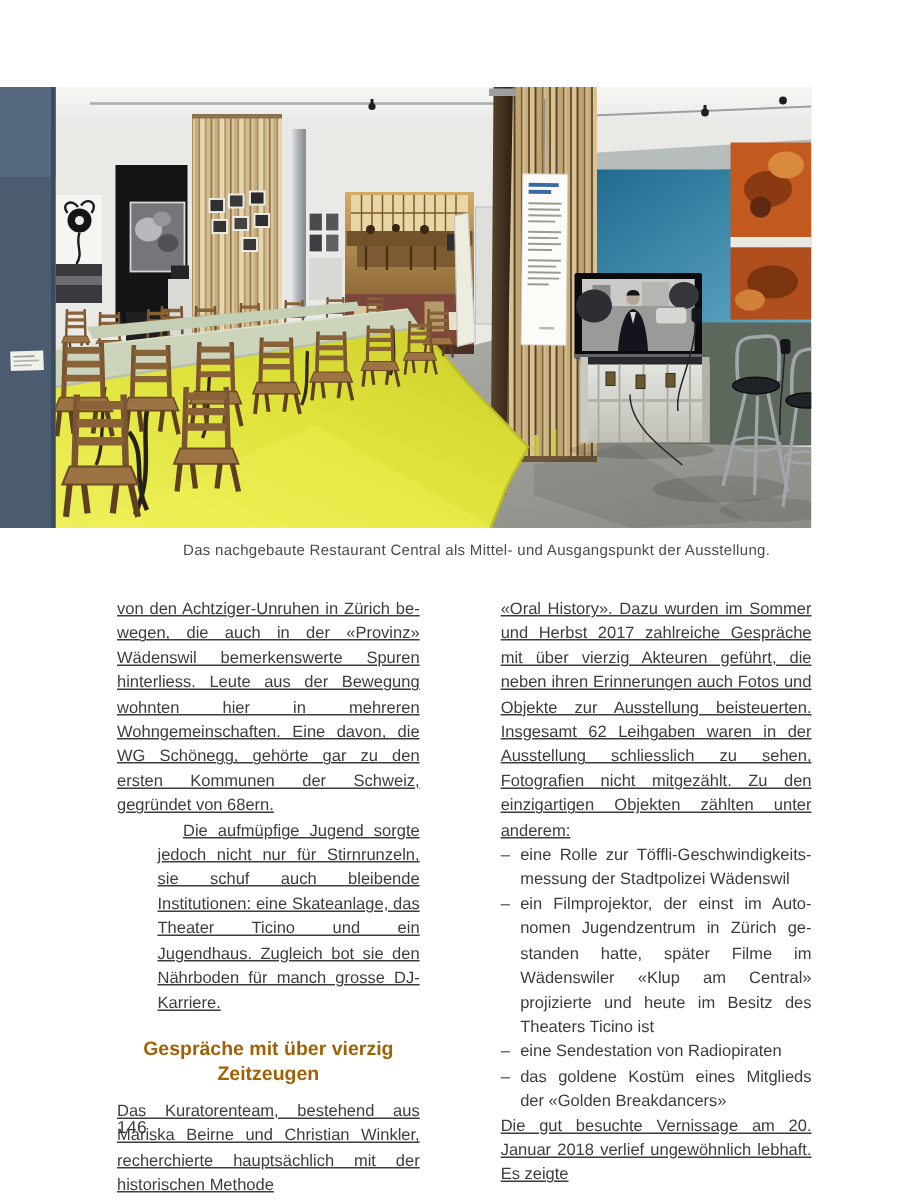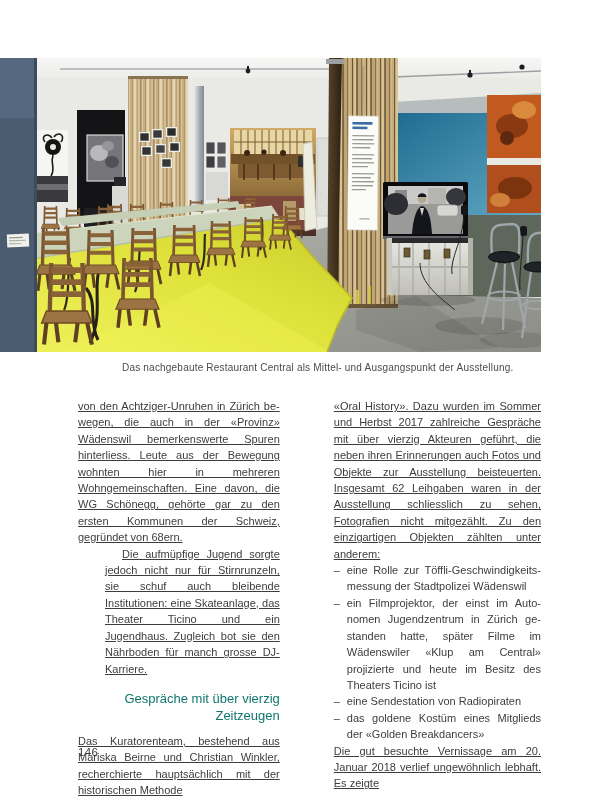--- a/index.html
+++ b/index.html
@@ -9,21 +9,21 @@
   }
   .photo{position:absolute;left:0;top:58px;width:541px;height:294px;overflow:hidden;background:#e9e9e6;}
   .photo svg{display:block;width:541px;height:294px;}
   .caption{position:absolute;left:78px;top:361px;width:463px;font-size:10px;line-height:13px;letter-spacing:.2px;color:#4b4b4b;margin-left:44px;}
   .cols{position:absolute;left:78px;top:398px;width:463px;display:flex;gap:15px;}
   .col{font-size:11px;line-height:16.4px;text-align:justify;hyphens:manual;}
   .col-left{width:221px;}
   .col-right{width:227px;margin-left:39px;}
   p{margin:0;text-decoration:underline;}
   .paras p:nth-of-type(2){text-indent:17px;margin-left:27px;}
-  .heading{font-size:13px;line-height:17px;font-weight:normal;color:#0f766e;margin:13px 0 9px 0;text-align:right;}
+  .heading{font-size:13px;line-height:17px;font-weight:bold;color:#a16207;margin:13px 0 9px 0;text-align:center;}
   ul.bullets{list-style:none;margin:0;padding:0;}
   ul.bullets li{position:relative;padding-left:13px;}
   ul.bullets .dash{position:absolute;left:0;top:0;}
   .pagenum{position:absolute;left:78px;top:746px;font-size:11.5px;color:#3a3a3a;letter-spacing:.3px;text-align:center;}
 </style>
 </head>
 <body>
 
 <figure class="photo" style="margin:0">
 <svg viewBox="0 0 541 294" preserveAspectRatio="none">

